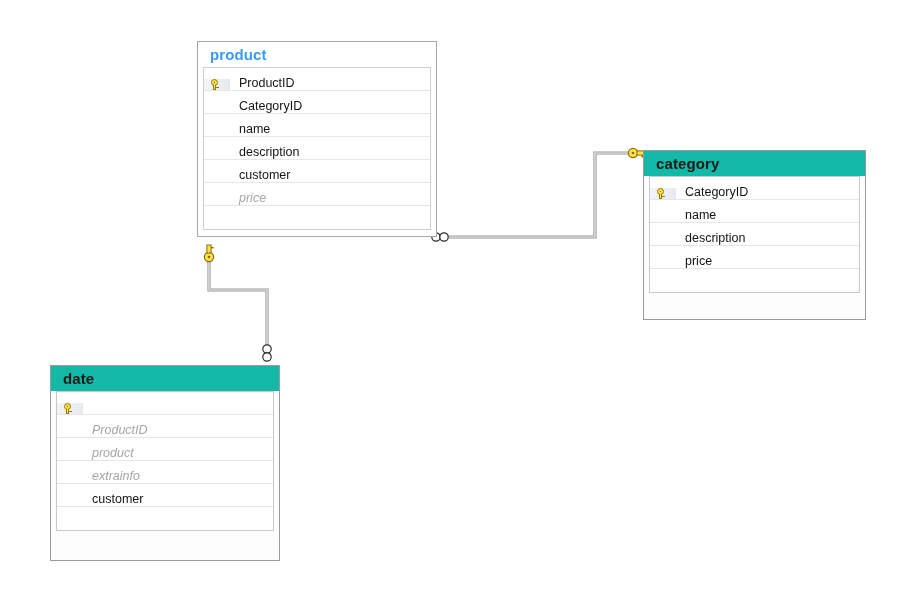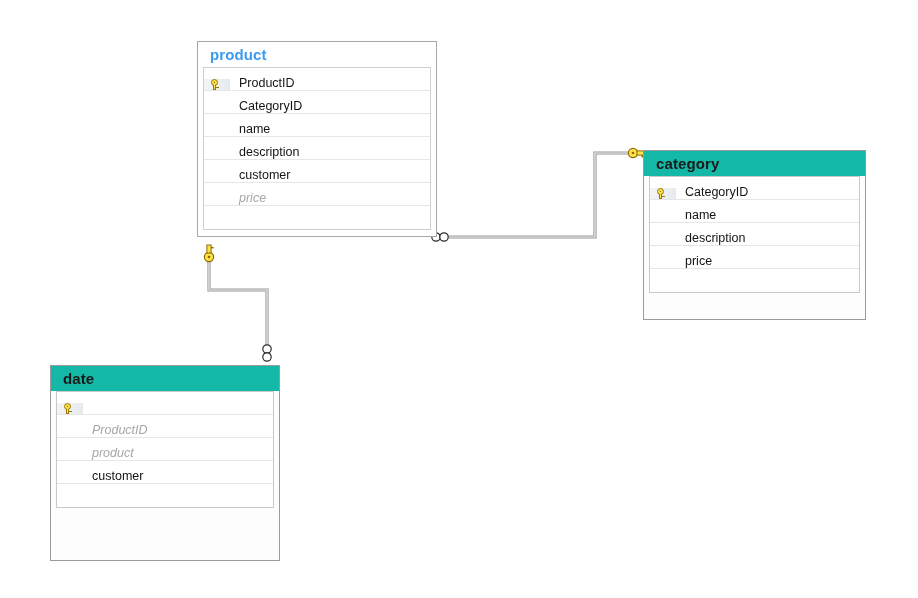--- a/index.html
+++ b/index.html
@@ -286,20 +286,24 @@
           <div class="field-row">
             <div class="row-gutter"></div>
             <div class="field-name dim">ProductID</div>
           </div>
           <div class="field-row">
             <div class="row-gutter"></div>
             <div class="field-name dim">product</div>
           </div>
           <div class="field-row">
             <div class="row-gutter"></div>
+            <div class="field-name dim">extrainfo</div>
+          </div>
+          <div class="field-row">
+            <div class="row-gutter"></div>
             <div class="field-name">customer</div>
           </div>
           <div class="field-row blank-row">
             <div class="row-gutter empty-gutter"></div>
             <div class="field-name"></div>
           </div>
         </div>
       </div>
     </div>
 

